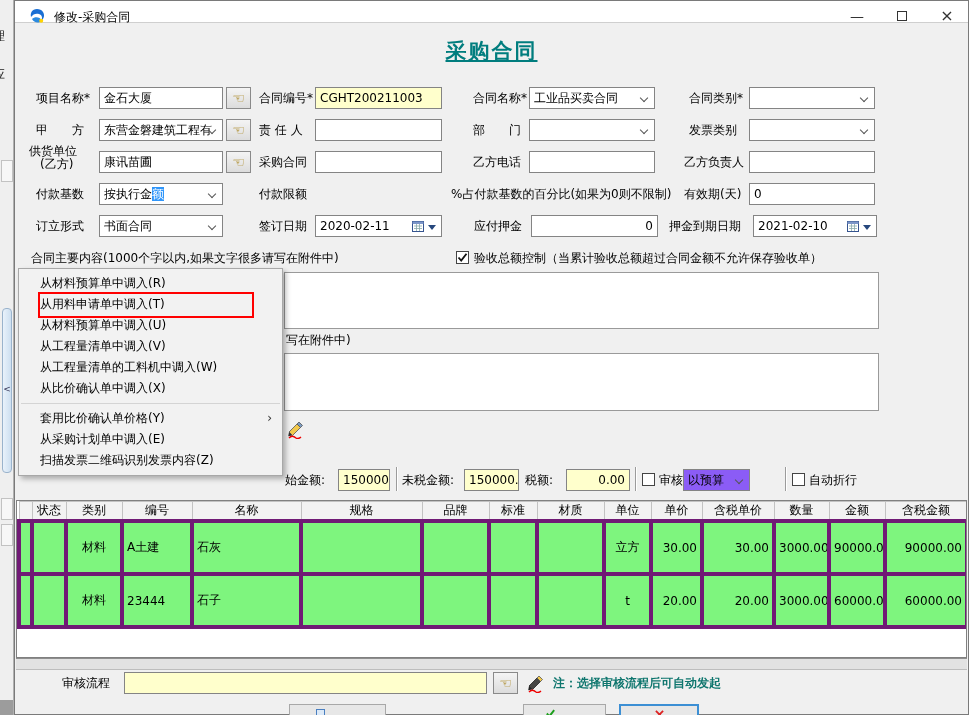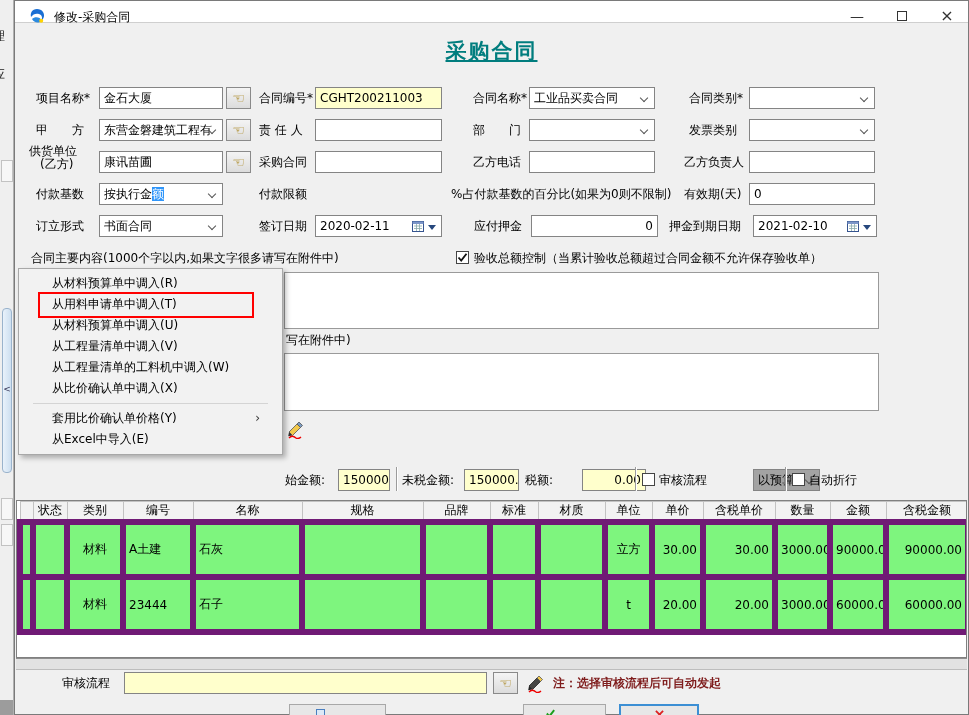--- a/index.html
+++ b/index.html
@@ -59,33 +59,33 @@
 
   .sep { position:absolute; top:466px; width:2px; height:24px;
          border-left:1px solid #9b9b9b; border-right:1px solid #fff; }
 
   
   .grid { position:absolute; left:1px; top:499px; width:951px; height:158px;
           background:#fff; border:1px solid #808080; overflow:hidden; }
   table { border-collapse:collapse; table-layout:fixed; width:948px; font-size:12px; }
   th { height:19px; font-weight:normal; background:#f2f2f2; border:1px solid #c2c2c2;
        padding:0; overflow:hidden; white-space:nowrap; }
-  td { height:18px; border:6px solid #701a75; padding:16px 3px; overflow:hidden; white-space:nowrap; }
+  td { height:18px; border:4px solid #701a75; padding:16px 3px; overflow:hidden; white-space:nowrap; }
   tr.green td { background:#7ef57e; }
   td.selc, th.selc { background:#f2f2f2; }
   .ctr { text-align:center; } .rgt { text-align:right; }
 
   .hstrip { position:absolute; left:1px; top:657px; width:951px; height:12px;
             background:#e2e2e2; border-top:1px solid #8e8e8e; border-bottom:1px solid #bdbdbd; }
 
-  .redled { color:#7f1d1d;font-family:Liberation Serif, serif; }
+  .redled { color:#0f766e;font-family:Liberation Serif, serif; }
 
   
   .menu { position:absolute; left:18px; top:268px; width:265px; z-index:60;
-          background:#f2f2f2; border:1px solid #a8a8a8; padding:4px 12px;
+          background:#f2f2f2; border:1px solid #a8a8a8; padding:4px 0;
           box-shadow:3px 3px 5px rgba(0,0,0,.28); }
   .mi { height:21px; line-height:21px; padding-left:21px; position:relative; white-space:nowrap; }
   .msep { height:1px; background:#d4d4d4; margin:4px 2px; }
   .mi .sub { position:absolute; right:10px; top:0; color:#333; }
   .redbox { position:absolute; left:19px; top:23px; width:216px; height:26px;
             border:2px solid #ff0000; pointer-events:none; }
 
   
   .bbtn { position:absolute; top:703px; height:22px; background:#e7e7e7;
           border:1px solid #a8a8a8; }
@@ -198,25 +198,25 @@
     <path d="M4 13 L7.5 16.5 L3.2 17.3 Z" fill="#333"></path>
     <path d="M4 19 q3 -3.5 7 0 q2 1.5 5 -1" stroke="#e00" stroke-width="1.4" fill="none"></path>
   </svg>
 
   <div class="lbl" style="left:270px;top:468px">始金额:</div>
   <div class="field yellow" style="left:323px;top:468px;width:52px">150000.00</div>
   <span class="sep" style="left:381px"></span>
   <div class="lbl" style="left:387px;top:468px">未税金额:</div>
   <div class="field yellow" style="left:449px;top:468px;width:55px">150000.00</div>
   <div class="lbl" style="left:510px;top:468px">税额:</div>
-  <div class="field yellow right" style="left:567px;top:468px;width:64px">0.00</div>
+  <div class="field yellow right" style="left:551px;top:468px;width:64px">0.00</div>
   <span class="sep" style="left:620px"></span>
   <div class="chk" style="left:627px;top:472px"></div>
   <div class="lbl" style="left:644px;top:468px">审核流程</div>
-  <div class="field combo" style="left:738px;top:468px;width:67px;background:#a3a3a3"><span>以预算</span><span class="arr"></span></div>
+  <div class="field combo" style="left:668px;top:468px;width:67px;background:#8b5cf6"><span>以预算</span><span class="arr"></span></div>
   <span class="sep" style="left:770px"></span>
   <div class="chk" style="left:777px;top:472px"></div>
   <div class="lbl" style="left:794px;top:468px">自动折行</div>
 
   <div class="grid">
     <table>
       <colgroup>
           <col style="width:13px">
           <col style="width:34px">
           <col style="width:56px">
@@ -318,15 +318,16 @@
 
 <div class="menu">
   <div class="mi">从材料预算单中调入(R)</div>
   <div class="mi">从用料申请单中调入(T)</div>
   <div class="mi">从材料预算单中调入(U)</div>
   <div class="mi">从工程量清单中调入(V)</div>
   <div class="mi">从工程量清单的工料机中调入(W)</div>
   <div class="mi">从比价确认单中调入(X)</div>
   <div class="msep"></div>
   <div class="mi"><span>套用比价确认单价格(Y)</span><span class="sub">›</span></div>
-  <div class="mi">从Excel中导入(E)</div>
+  <div class="mi">从采购计划单中调入(E)</div>
+  <div class="mi">扫描发票二维码识别发票内容(Z)</div>
   <div class="redbox"></div>
 </div>
 
 </body></html>

